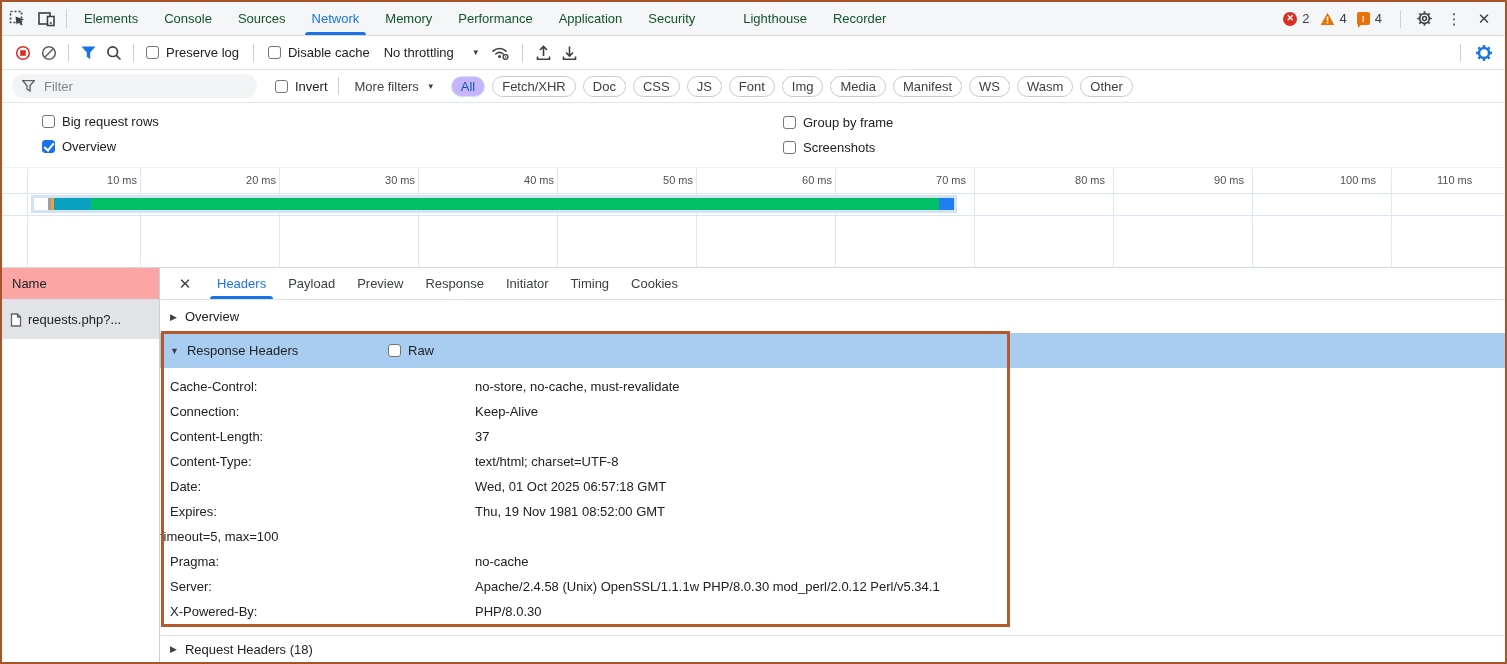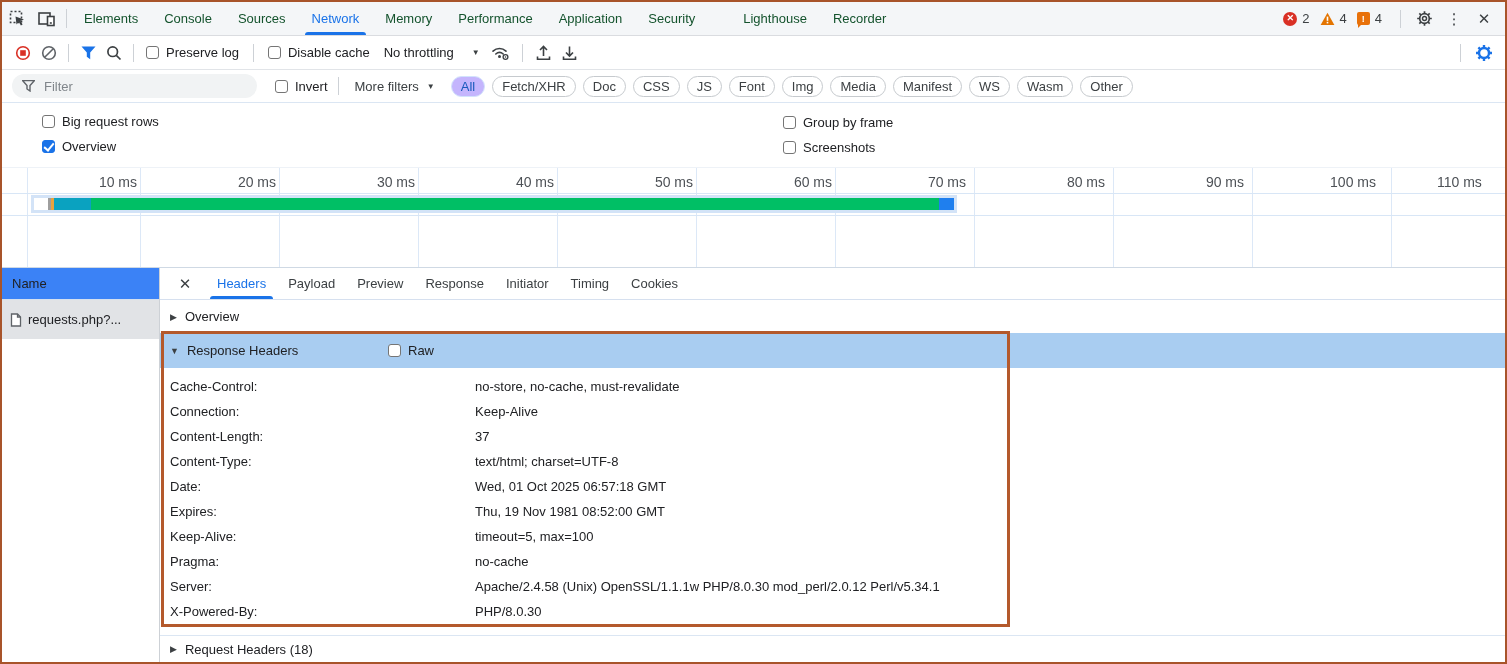--- a/index.html
+++ b/index.html
@@ -49,28 +49,28 @@
   .morefilters{display:flex;align-items:center;margin:0 10px 0 6px;cursor:pointer;white-space:nowrap;color:#3c4043;}
   
   .optrows{height:64px;min-height:64px;box-sizing:border-box;background:#fff;display:flex;flex-direction:column;justify-content:space-evenly;padding:2px 0;margin-left:28px;}
   .optrow{display:flex;align-items:center;}
   .optrow .left{width:753px;padding-left:12px;box-sizing:border-box;}
   
   .overview{height:101px;min-height:101px;box-sizing:border-box;position:relative;background:#fff;
     border-top:1px solid #eef2f7;border-bottom:1px solid #cfd9e4;overflow:hidden;
     background-image:repeating-linear-gradient(to right,#dce8f7 0 1px,transparent 1px 139px);
     background-position:138px 0;}
-  .tick{position:absolute;top:6px;width:90px;text-align:right;font-size:14px;color:#4d5156;}
+  .tick{position:absolute;top:6px;width:90px;text-align:right;font-size:11px;color:#4d5156;}
   .bandline{position:absolute;top:25px;left:0;right:0;height:21px;border-top:1px solid #d8e6f6;border-bottom:1px solid #d8e6f6;}
   .reqbar{position:absolute;top:30px;left:32px;width:920px;height:12px;display:flex;box-shadow:0 0 0 3px #d3e3f7;background:#fff;cursor:pointer;}
   .seg{height:100%;}
   
   .main{flex:1;display:flex;min-height:0;}
   .namecol{width:157px;min-width:157px;border-right:1px solid #cdd1d6;display:flex;flex-direction:column;background:#fff;}
-  .namehdr{height:32px;min-height:32px;box-sizing:border-box;background:#3b82f6;border-bottom:1px solid #d6e0ef;display:flex;align-items:center;padding-left:10px;color:#202124;}
+  .namehdr{height:32px;min-height:32px;box-sizing:border-box;background:#fca5a5;border-bottom:1px solid #d6e0ef;display:flex;align-items:center;padding-left:10px;color:#202124;}
   .reqrow{height:39px;min-height:27px;display:flex;align-items:center;padding-left:8px;background:#e1e3e6;cursor:pointer;}
   .reqrow .lbl{margin-left:6px;white-space:nowrap;overflow:hidden;}
   
   .details{flex:1;display:flex;flex-direction:column;position:relative;min-width:0;}
   .dtabs{height:32px;min-height:32px;box-sizing:border-box;border-bottom:1px solid #d6e0ef;display:flex;align-items:stretch;padding-left:12px;background:#fff;}
   .dclose{display:flex;align-items:center;justify-content:center;width:26px;font-size:15px;color:#3c4043;cursor:pointer;margin-right:8px;}
   .dtab{display:flex;align-items:center;padding:0 11px;color:#3c4043;position:relative;cursor:pointer;white-space:nowrap;}
   .dtab.active{color:#1a73e8;}
   .dtab.active::after{content:"";position:absolute;left:4px;right:4px;bottom:0;height:3px;background:#1a73e8;border-radius:3px 3px 0 0;}
   .dcontent{flex:1;position:relative;overflow:hidden;display:flex;flex-direction:column;}
@@ -408,21 +408,20 @@
           </div>
           <div class="hdrrow">
             <span class="hname">Date:</span>
             <span class="hval">Wed, 01 Oct 2025 06:57:18 GMT</span>
           </div>
           <div class="hdrrow">
             <span class="hname">Expires:</span>
             <span class="hval">Thu, 19 Nov 1981 08:52:00 GMT</span>
           </div>
           <div class="hdrrow">
-            <span class="hname">Keep-Alive:</span>
             <span class="hval">timeout=5, max=100</span>
           </div>
           <div class="hdrrow">
             <span class="hname">Pragma:</span>
             <span class="hval">no-cache</span>
           </div>
           <div class="hdrrow">
             <span class="hname">Server:</span>
             <span class="hval">Apache/2.4.58 (Unix) OpenSSL/1.1.1w PHP/8.0.30 mod_perl/2.0.12 Perl/v5.34.1</span>
           </div>

